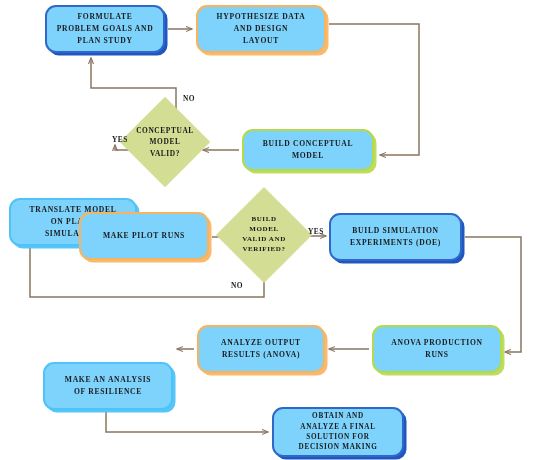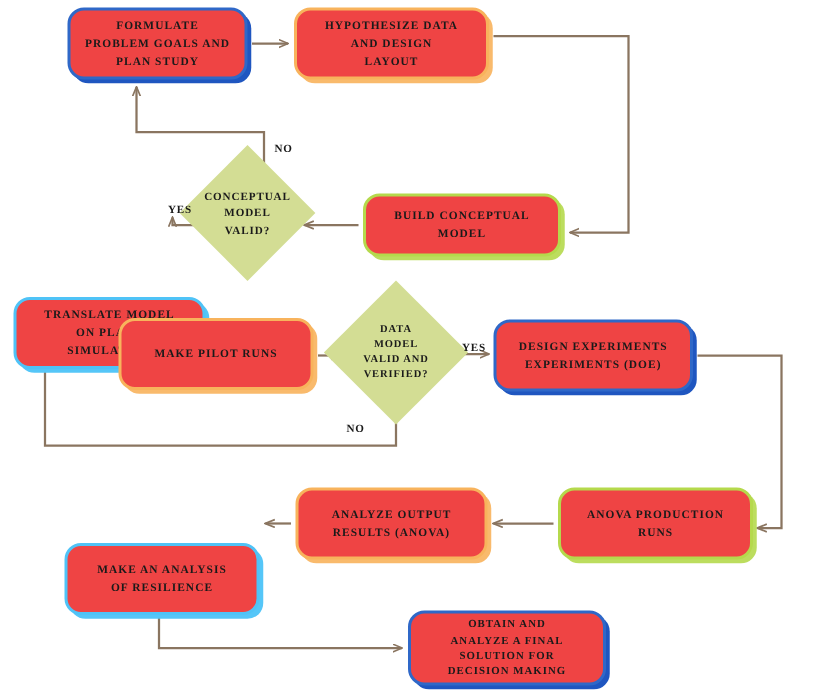--- a/index.html
+++ b/index.html
@@ -22,21 +22,21 @@
     height: 460px;
     pointer-events: none;
   }
   .node {
     position: absolute;
     box-sizing: border-box;
     display: flex;
     align-items: center;
     justify-content: center;
     text-align: center;
-    background: #ef4444;
+    background: #7dd3fc;
     border-radius: 11px;
     border-style: solid;
     z-index: 3;
   }
   .node .label {
     font-family: "Liberation Serif", "DejaVu Serif", serif;
     font-size: 7.6px;
     letter-spacing: 0.7px;
     line-height: 1.62;
     color: #1a1a1a;
@@ -154,21 +154,21 @@
     <span class="label">TRANSLATE MODEL
 ON PLANT
 SIMULATION</span>
   </div>
 
   <div class="node orange" style="left:79px; top:212px; width:130px; height:48px;">
     <span class="label">MAKE PILOT RUNS</span>
   </div>
 
   <div class="node blue" style="left:329px; top:213px; width:133px; height:48px;">
-    <span class="label">DESIGN  EXPERIMENTS
+    <span class="label">BUILD  SIMULATION
 EXPERIMENTS (DOE)</span>
   </div>
 
   <div class="node green" style="left:372px; top:325px; width:130px; height:48px;">
     <span class="label">ANOVA PRODUCTION
 RUNS</span>
   </div>
 
   <div class="node orange" style="left:197px; top:325px; width:128px; height:48px;">
     <span class="label">ANALYZE OUTPUT
@@ -189,21 +189,21 @@
 
   <div class="diamond" style="left:133px; top:110px; width:64px; height:64px;">
     <div class="dshape"></div>
     <div class="dlabel">CONCEPTUAL
 MODEL
 VALID?</div>
   </div>
 
   <div class="diamond" style="left:230px; top:201px; width:68px; height:68px;">
     <div class="dshape"></div>
-    <div class="dlabel" style="font-size:7px; line-height:1.42;">DATA
+    <div class="dlabel" style="font-size:7px; line-height:1.42;">BUILD
 MODEL
 VALID AND
 VERIFIED?</div>
   </div>
 
   <span class="edge-label" style="left:183px; top:94px;">NO</span>
   <span class="edge-label" style="left:112px; top:135px;">YES</span>
   <span class="edge-label" style="left:308px; top:227px;">YES</span>
   <span class="edge-label" style="left:231px; top:281px;">NO</span>
 

